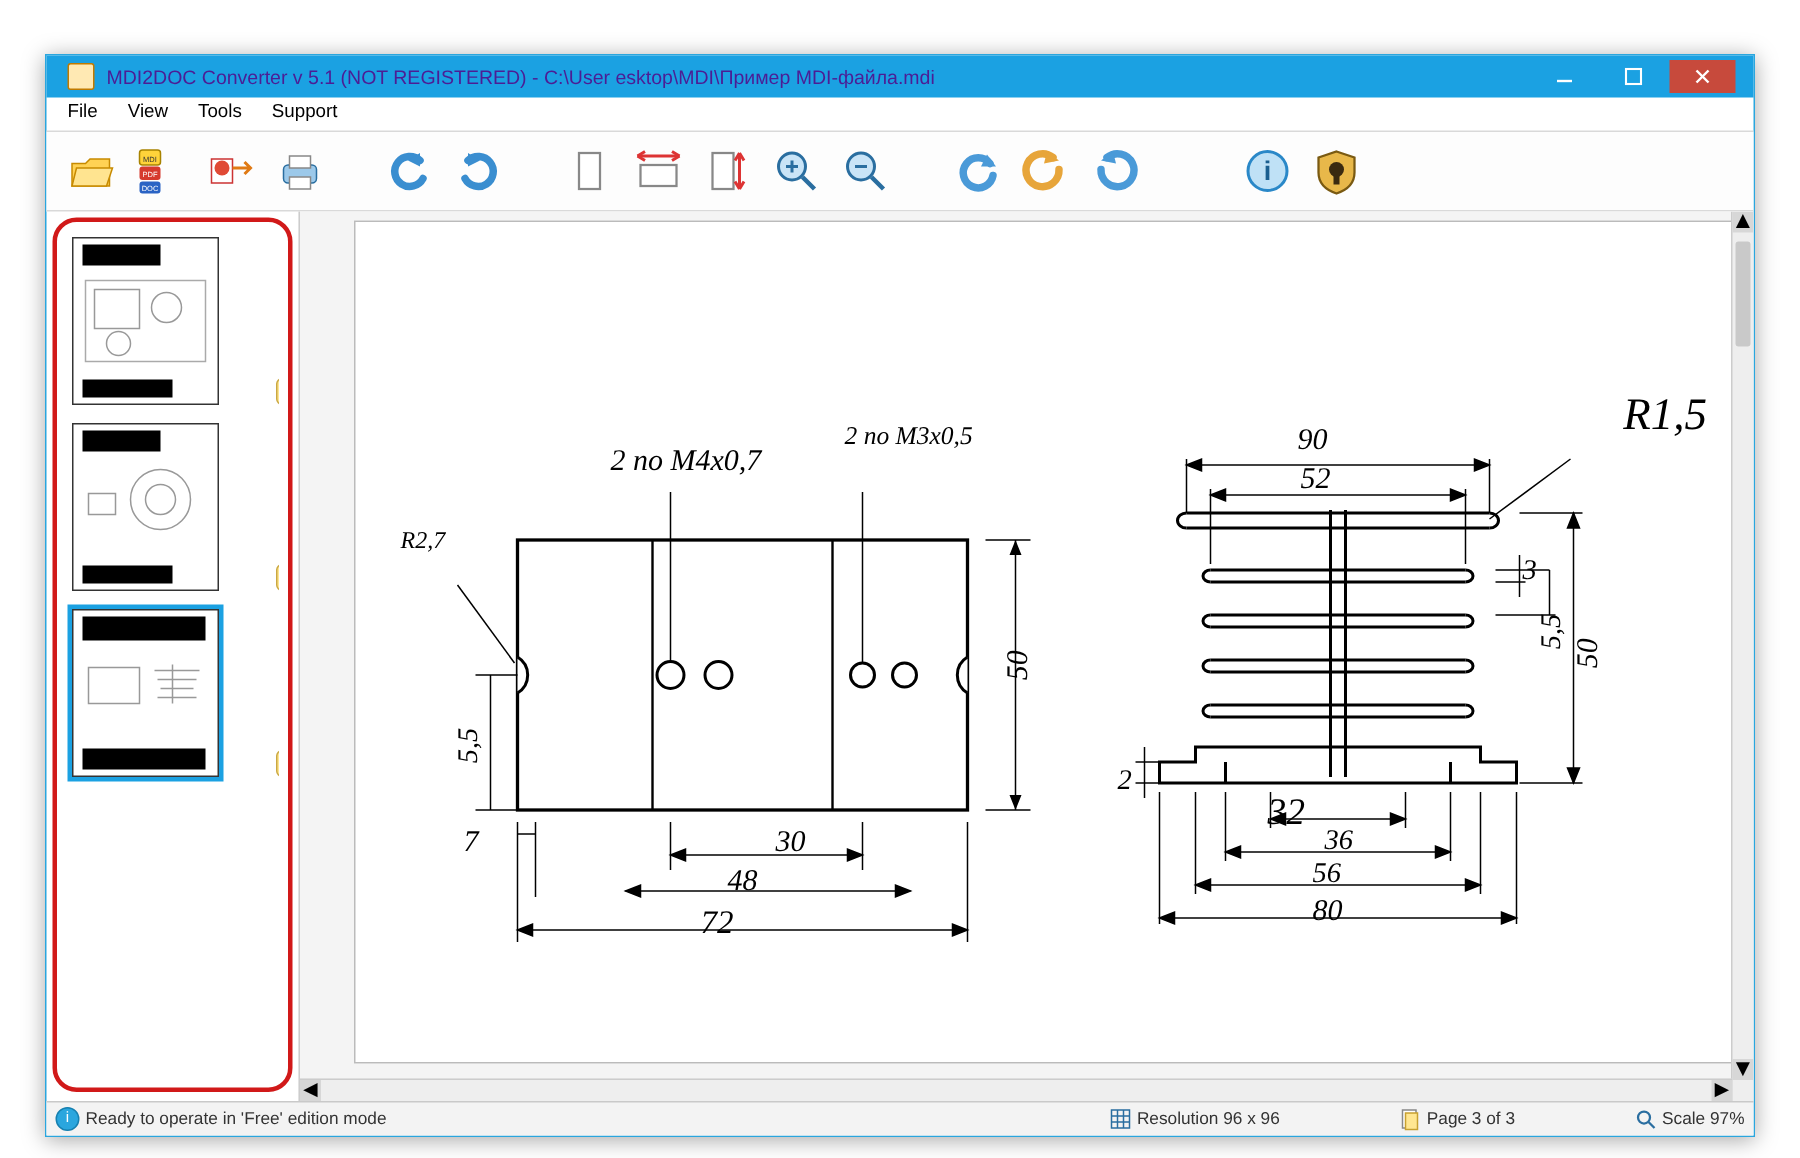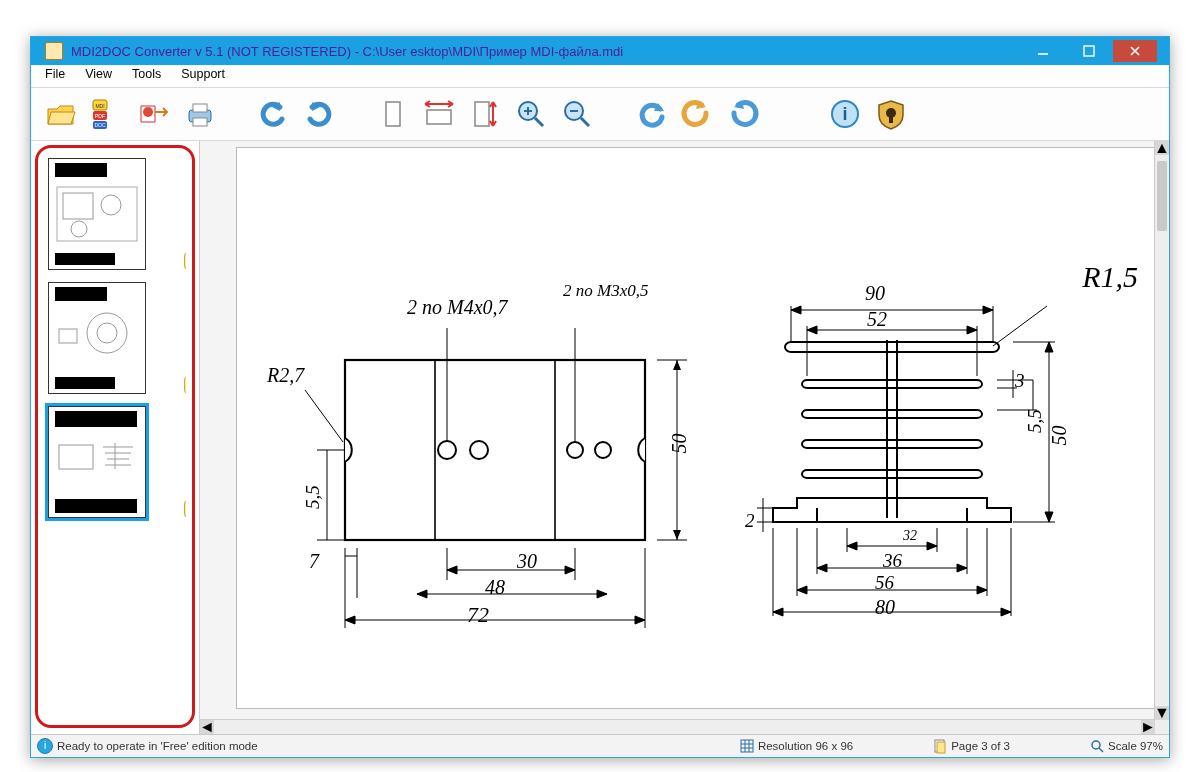--- a/index.html
+++ b/index.html
@@ -260,21 +260,21 @@
 
         </div>
       </div>
 
       <div class="main">
         <div class="viewer">
           <div class="page">
 
             <span class="drawing-label" style="left:170px; top:148px; font-size:20px;">2 по M4x0,7</span>
             <span class="drawing-label" style="left:326px; top:133px; font-size:17px;">2 по M3x0,5</span>
-            <span class="drawing-label" style="left:30px; top:216px; font-size:20px;">R2,7</span>
+            <span class="drawing-label" style="left:30px; top:204px; font-size:16px;">R2,7</span>
 
             <svg width="500" height="420" style="position:absolute; left:20px; top:150px;">
 
               <rect x="88" y="62" width="300" height="180" fill="none" stroke="#000" stroke-width="2.2"></rect>
               <line x1="178" y1="62" x2="178" y2="242" stroke="#000" stroke-width="1.6"></line>
               <line x1="298" y1="62" x2="298" y2="242" stroke="#000" stroke-width="1.6"></line>
 
               <path d="M88 140 a14 14 0 0 1 0 24" fill="#fff" stroke="#000" stroke-width="2"></path>
               <path d="M388 140 a14 14 0 0 0 0 24" fill="#fff" stroke="#000" stroke-width="2"></path>
 
@@ -407,21 +407,21 @@
 
                 <line x1="20" y1="232" x2="36" y2="232"></line>
                   <line x1="20" y1="246" x2="36" y2="246"></line>
                 <line x1="26" y1="222" x2="26" y2="256"></line>
               </g>
             </svg>
             <span class="dim-label" style="left:778px; top:222px; font-size:19px;">3</span>
             <span class="dim-label" style="left:786px; top:262px; font-size:19px; transform:rotate(-90deg);">5,5</span>
             <span class="dim-label" style="left:812px; top:276px; font-size:20px; transform:rotate(-90deg);">50</span>
             <span class="dim-label" style="left:508px; top:362px; font-size:19px;">2</span>
-            <span class="dim-label" style="left:666px; top:380px; font-size:14px;font-style:italic;">32</span>
+            <span class="dim-label" style="left:608px; top:380px; font-size:25px;font-style:italic;">32</span>
             <span class="dim-label" style="left:646px; top:402px; font-size:19px;">36</span>
             <span class="dim-label" style="left:638px; top:424px; font-size:19px;">56</span>
             <span class="dim-label" style="left:638px; top:448px; font-size:20px;">80</span>
 
           </div>
 
           <div class="vscroll-spacer">
             <div class="arrow" style="top:0;">▲</div>
             <div class="thumbbar" style="top:20px;"></div>
             <div class="arrow" style="bottom:14px;">▼</div>

